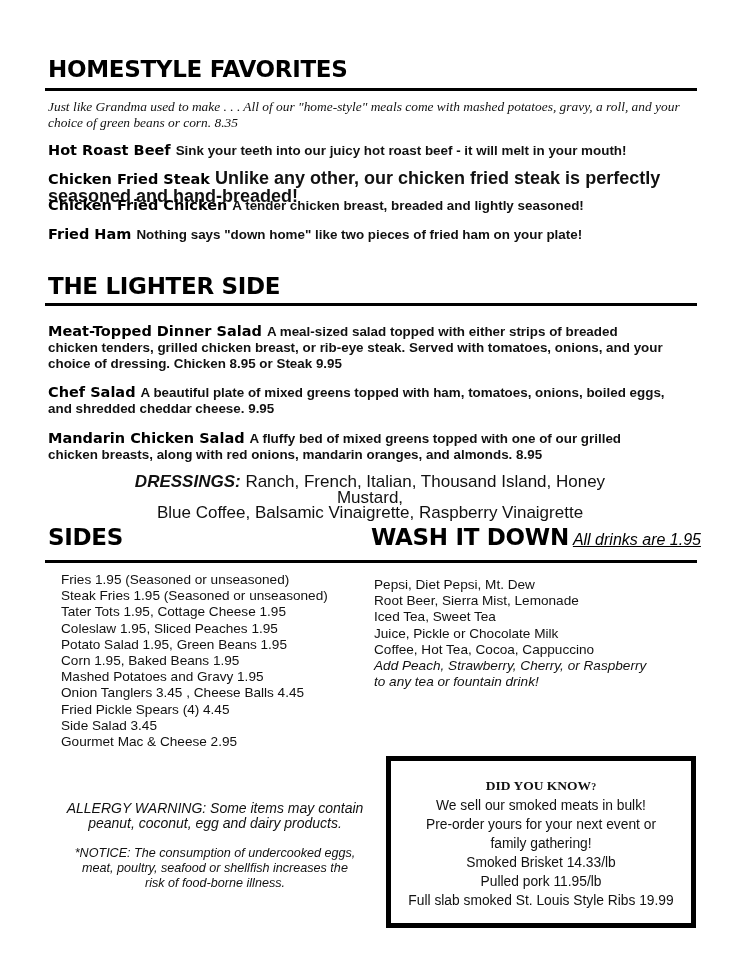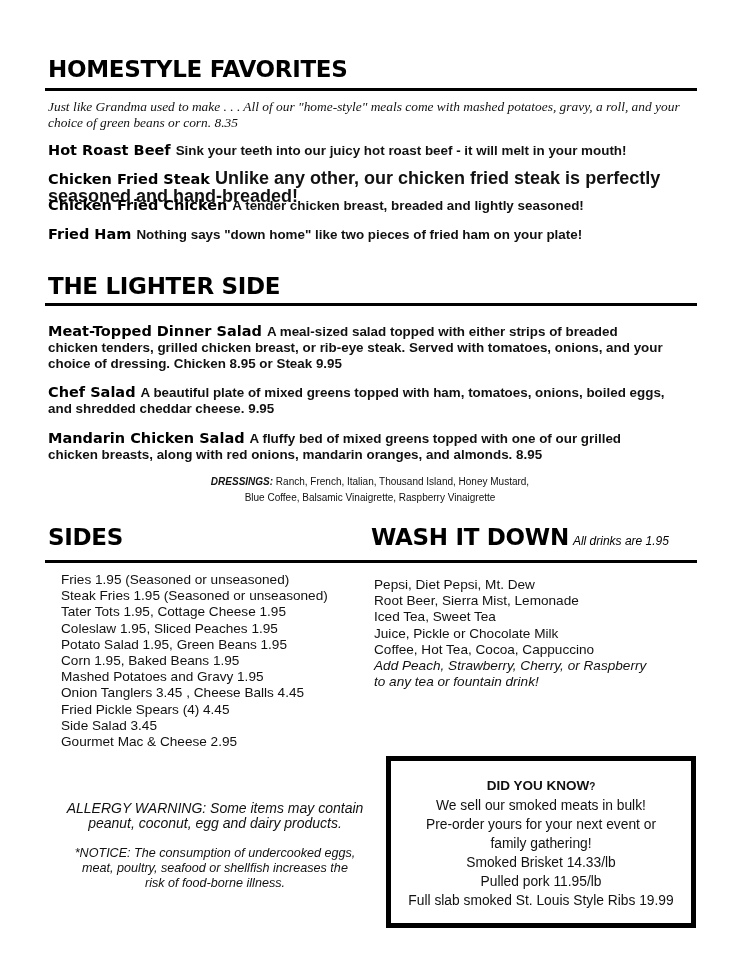--- a/index.html
+++ b/index.html
@@ -10,23 +10,23 @@
   .body-text { font-family: "Liberation Sans", sans-serif; font-size: 13.4px; line-height: 16px; color: #111; }
   .ital { font-style: italic; }
   .item-name { font-family: "DejaVu Sans", sans-serif; font-weight: bold; font-size: 14.5px; color: #000; margin-right: 5px; }
   .item { position: absolute; left: 48px; width: 640px; }
   .item .desc { font-size: 13.4px; font-weight: bold; }
   .list { position: absolute; font-family: "Liberation Sans", sans-serif; font-size: 13.6px; line-height: 16.2px; color: #111; }
   .list div { white-space: nowrap; }
   .center { text-align: center; }
   .box { position: absolute; left: 386px; top: 756px; width: 300px; height: 162px; border: 5px solid #000; box-sizing: content-box; }
   .box-inner { text-align: center; font-family: "Liberation Sans", sans-serif; font-size: 13.8px; line-height: 19px; color: #111; padding-top: 15px; }
-  .box-title { font-family: Liberation Sans, sans-serif; font-weight: bold; font-size: 13.5px; }
+  .box-title { font-family: Liberation Serif, serif; font-weight: bold; font-size: 13.5px; }
   .box-title .q { font-size: 10px; }
-  .drinks-note { font-family: "Liberation Sans", sans-serif; font-style: italic; font-weight: normal; font-size: 12px; letter-spacing: 0; margin-left: 4px; }
+  .drinks-note { font-family: "Liberation Sans", sans-serif; font-style: italic; font-weight: normal; font-size: 16px; letter-spacing: 0; margin-left: 4px; text-decoration: underline; }
 </style>
 </head>
 <body>
 
 <div class="abs h1" style="left:48px; top:56px;">HOMESTYLE FAVORITES</div>
 <div class="rule" style="left:45px; top:88px; width:652px;"></div>
 
 <div class="abs body-text ital" style="left:48px; top:99px; width:650px;font-family:Liberation Serif, serif;">Just like Grandma used to make . . . All of our "home-style" meals come with mashed potatoes, gravy, a roll, and your choice of green beans or corn.  8.35</div>
 
 <div class="item body-text" style="top:142px;">
@@ -48,21 +48,21 @@
 <div class="item body-text" style="top:323px; width:620px;">
   <span class="item-name">Meat-Topped Dinner Salad</span><span class="desc">A meal-sized salad topped with either strips of breaded chicken tenders, grilled chicken breast, or rib-eye steak.  Served with tomatoes, onions, and your choice of dressing.  Chicken 8.95 or Steak 9.95</span>
 </div>
 <div class="item body-text" style="top:384px; width:630px;">
   <span class="item-name">Chef Salad</span><span class="desc">A beautiful plate of mixed greens topped with ham, tomatoes, onions, boiled eggs, and shredded cheddar cheese.  9.95</span>
 </div>
 <div class="item body-text" style="top:430px; width:620px;">
   <span class="item-name">Mandarin Chicken Salad</span><span class="desc">A fluffy bed of mixed greens topped with one of our grilled chicken breasts, along with red onions, mandarin oranges, and almonds.  8.95</span>
 </div>
 
-<div class="abs body-text center" style="left:100px; top:474px; width:540px; font-size:10px; line-height:15.5px;">
+<div class="abs body-text center" style="left:100px; top:474px; width:540px; font-size:17px; line-height:15.5px;">
   <div><span class="ital" style="font-weight:bold;">DRESSINGS:</span> <span>Ranch, French, Italian, Thousand Island, Honey Mustard,</span></div>
   <div>Blue Coffee, Balsamic Vinaigrette, Raspberry Vinaigrette</div>
 </div>
 
 <div class="abs h1" style="left:48px; top:524px;">SIDES</div>
 <div class="abs h1" style="left:371px; top:524px;">
   <span>WASH IT DOWN</span><span class="drinks-note">All drinks are 1.95</span>
 </div>
 <div class="rule" style="left:45px; top:560px; width:652px;"></div>
 

